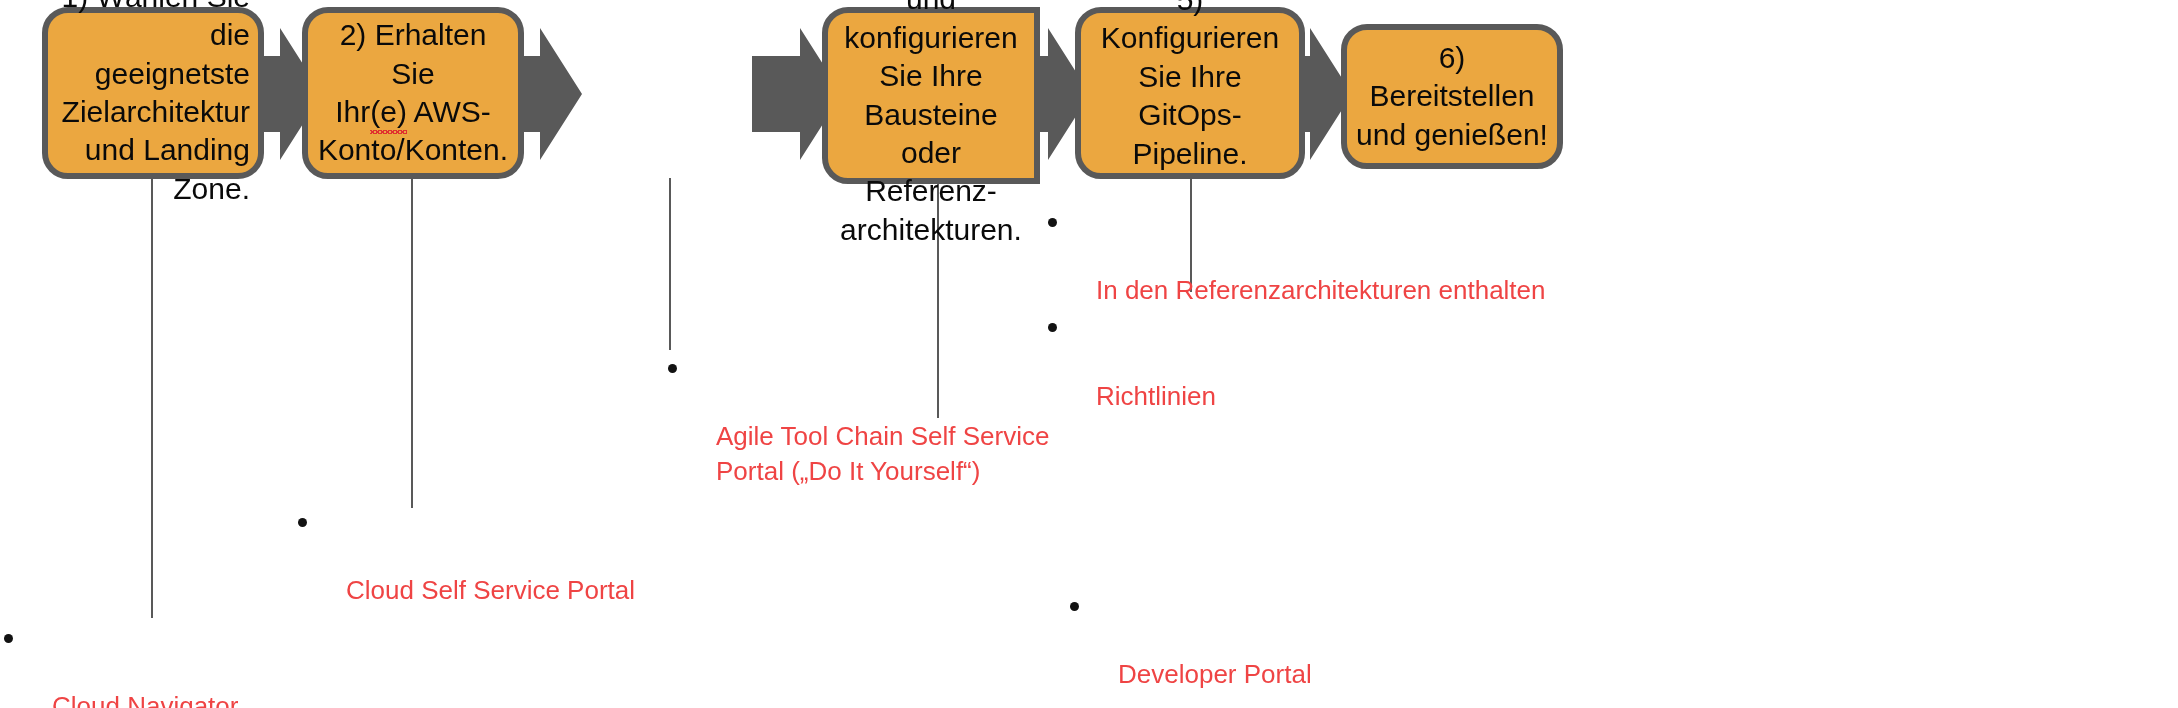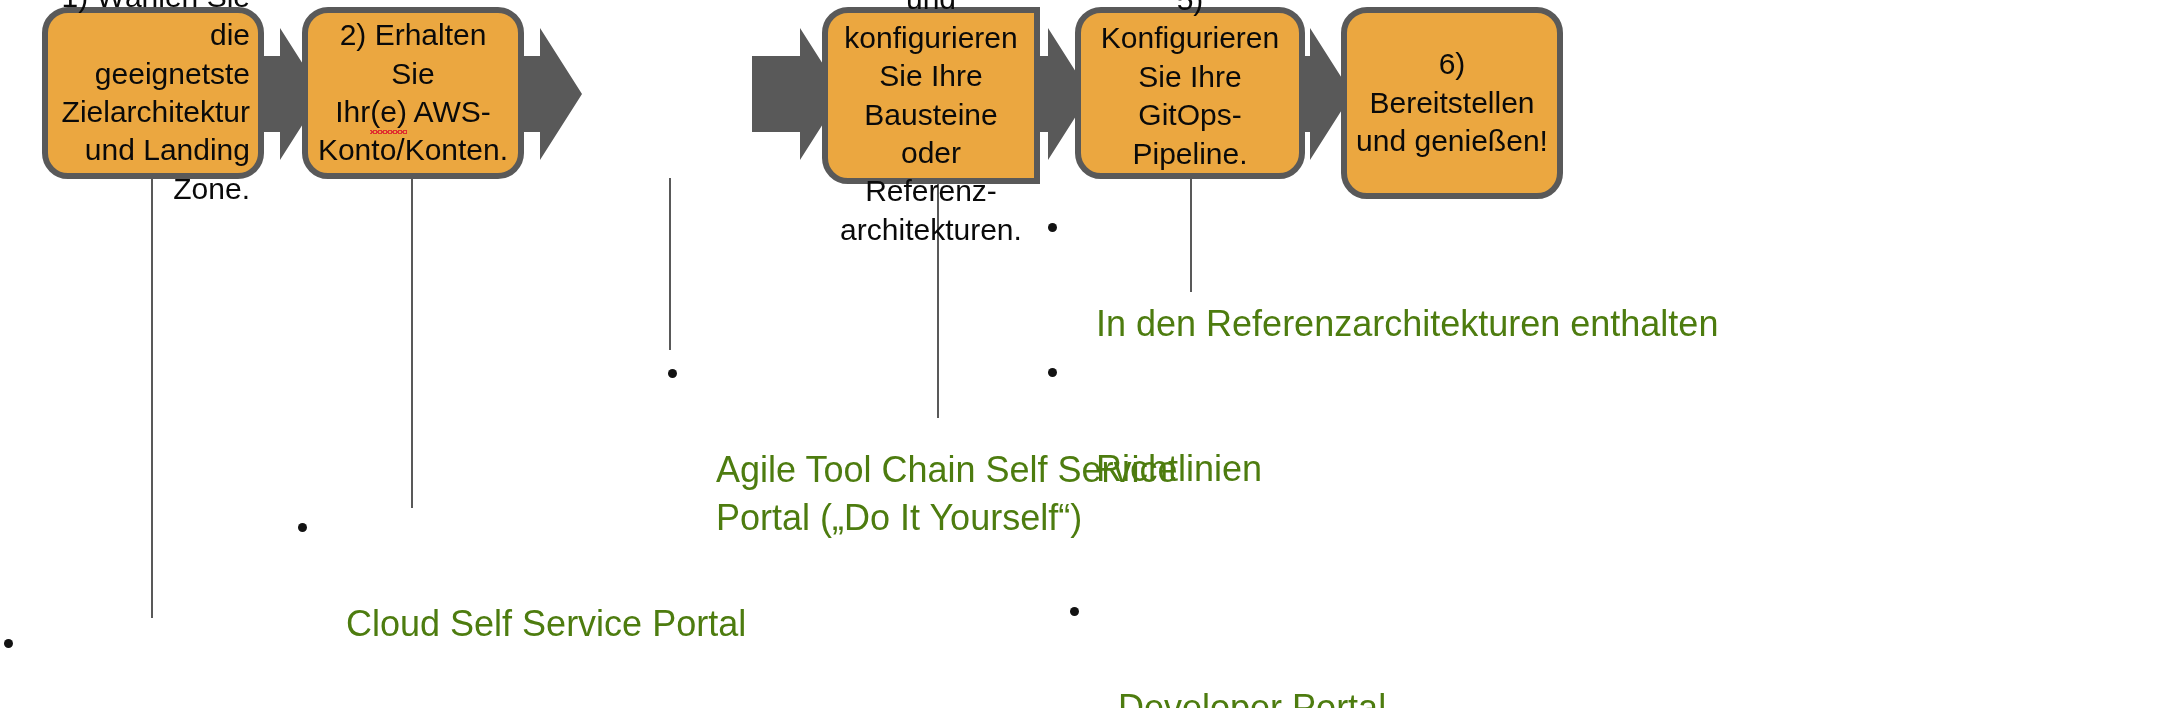--- a/index.html
+++ b/index.html
@@ -58,23 +58,23 @@
     z-index:4;
   }
   .bgroup ul{
     list-style:none;
     margin:0;
     padding:0;
   }
   .bgroup li{
     position:relative;
     padding-left:56px;
-    font-size:36px;
+    font-size:26px;
     line-height:1.33;
-    color:#4d7c0f;
+    color:#ef4444;
     white-space:pre-line;
     margin:0 0 2px 0;
   }
   .bgroup li .dot{
     position:absolute;
     left:8px;
     top:0.52em;
     width:9px;height:9px;
     background:#121212;
     border-radius:50%;
@@ -161,21 +161,21 @@
 Referenz-
 architekturen.</span>
   </div>
 
   <div class="pbox" style="left:1075px;top:7px;width:230px;height:172px;align-items:flex-end;">
     <span class="ptext">5) Konfigurieren
 Sie Ihre GitOps-
 Pipeline.</span>
   </div>
 
-  <div class="pbox" style="left:1341px;top:7px;width:222px;height:192px;">
+  <div class="pbox" style="left:1341px;top:24px;width:222px;height:145px;">
     <span class="ptext">6) Bereitstellen
 und genießen!</span>
   </div>
 
   <div class="bgroup" style="left:1040px;top:204px;width:700px;">
     <ul>
       <li>
         <span class="dot"></span>
         <span>In den Referenzarchitekturen enthalten</span>
       </li>

